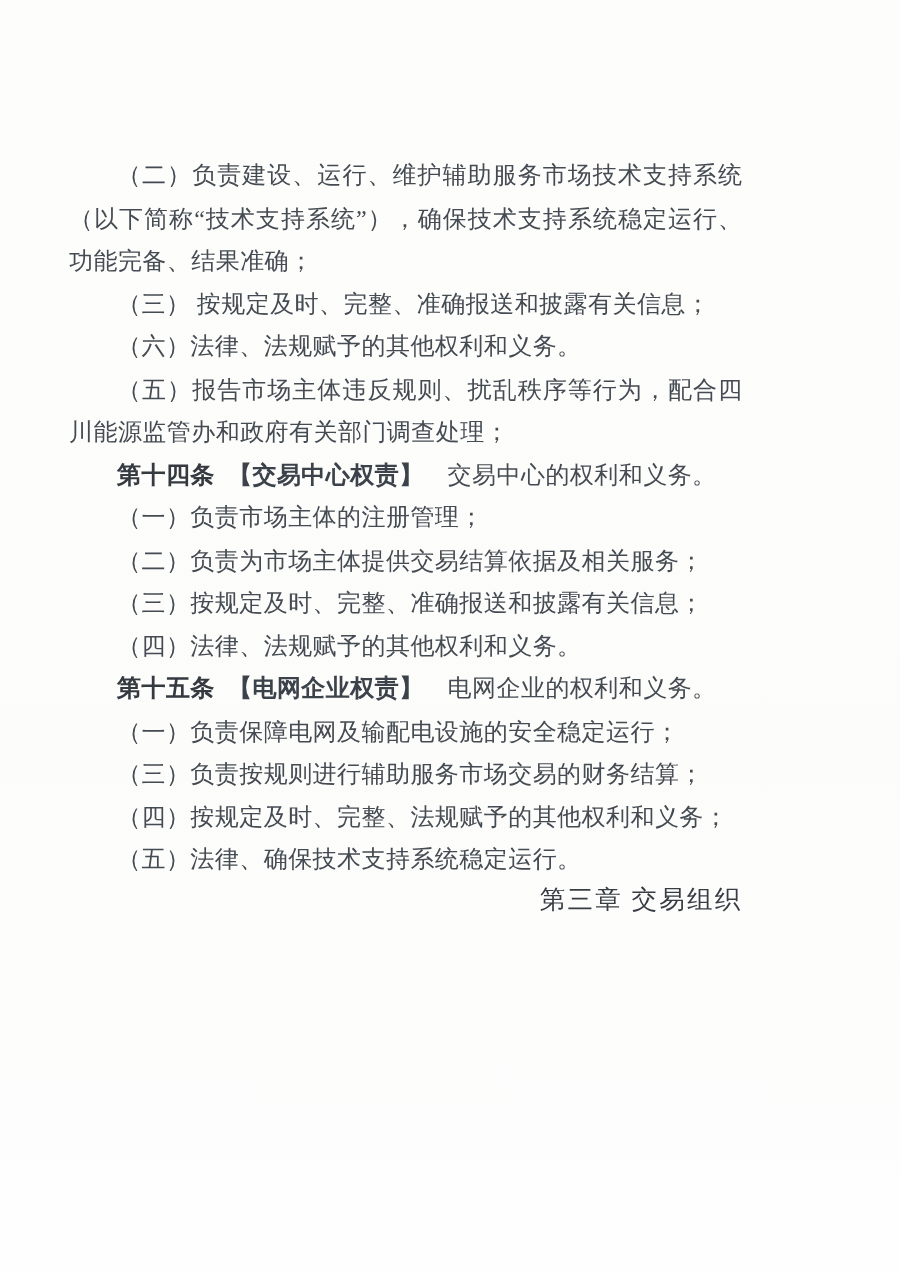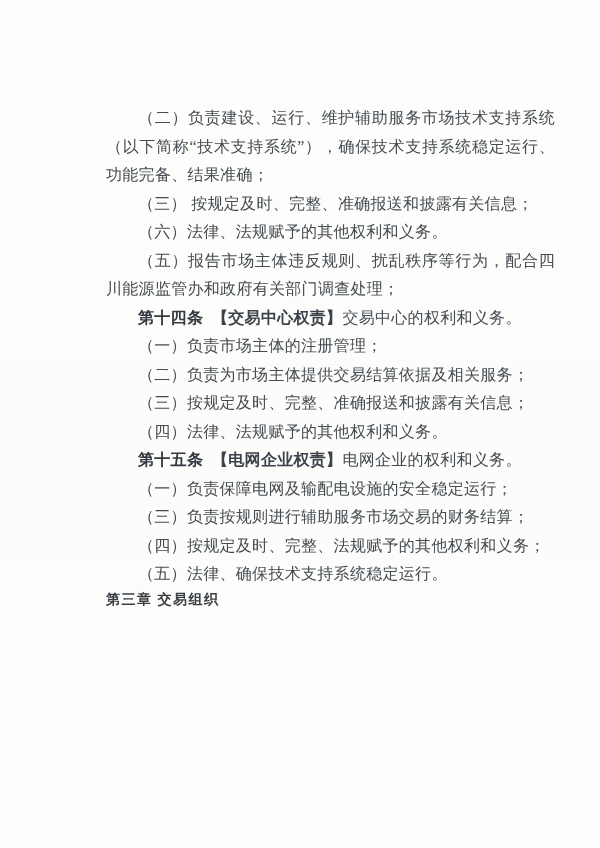--- a/index.html
+++ b/index.html
@@ -11,21 +11,21 @@
     height: 848px;
     background: #fdfdfc;
     overflow: hidden;
     font-family: "Liberation Serif", "DejaVu Serif", serif;
   }
   .sheet {
     position: relative;
     width: 600px;
     height: 848px;
     box-sizing: border-box;
-    padding: 104px 73px 0 106px;
+    padding: 104px 73px 0 46px;
     background: linear-gradient(180deg, #fdfdfc 0%, #fcfcfb 60%, #fefefe 100%);
   }
   .textblock {
     width: 449px;
   }
   p.para {
     margin: 0;
     font-size: 16px;
     line-height: 28.5px;
     letter-spacing: 0.3px;
@@ -41,30 +41,31 @@
     color: #353a40;
     margin-right: 0.55em;
     font-family: Liberation Serif, serif;
   }
   .arttag {
     font-weight: bold;
     color: #3c424a;
   }
   .artrest {
     color: #454b52;
+    margin-left: 16px;
   }
   p.chapter {
     margin: 0;
     margin-top: -3px;
-    font-size: 14px;
+    font-size: 17px;
     line-height: 27px;
-    font-weight: bold;
+    font-weight: normal;
     letter-spacing: 1.5px;
     color: #383d44;
-    text-align: left;
+    text-align: right;
     text-indent: 0;
   }
 </style>
 </head>
 <body style="background: rgb(253, 253, 252);">
 
 <div class="sheet">
   <div class="textblock">
 
     <p class="para">（二）负责建设、运行、维护辅助服务市场技术支持系统（以下简称“技术支持系统”），确保技术支持系统稳定运行、功能完备、结果准确；</p>

